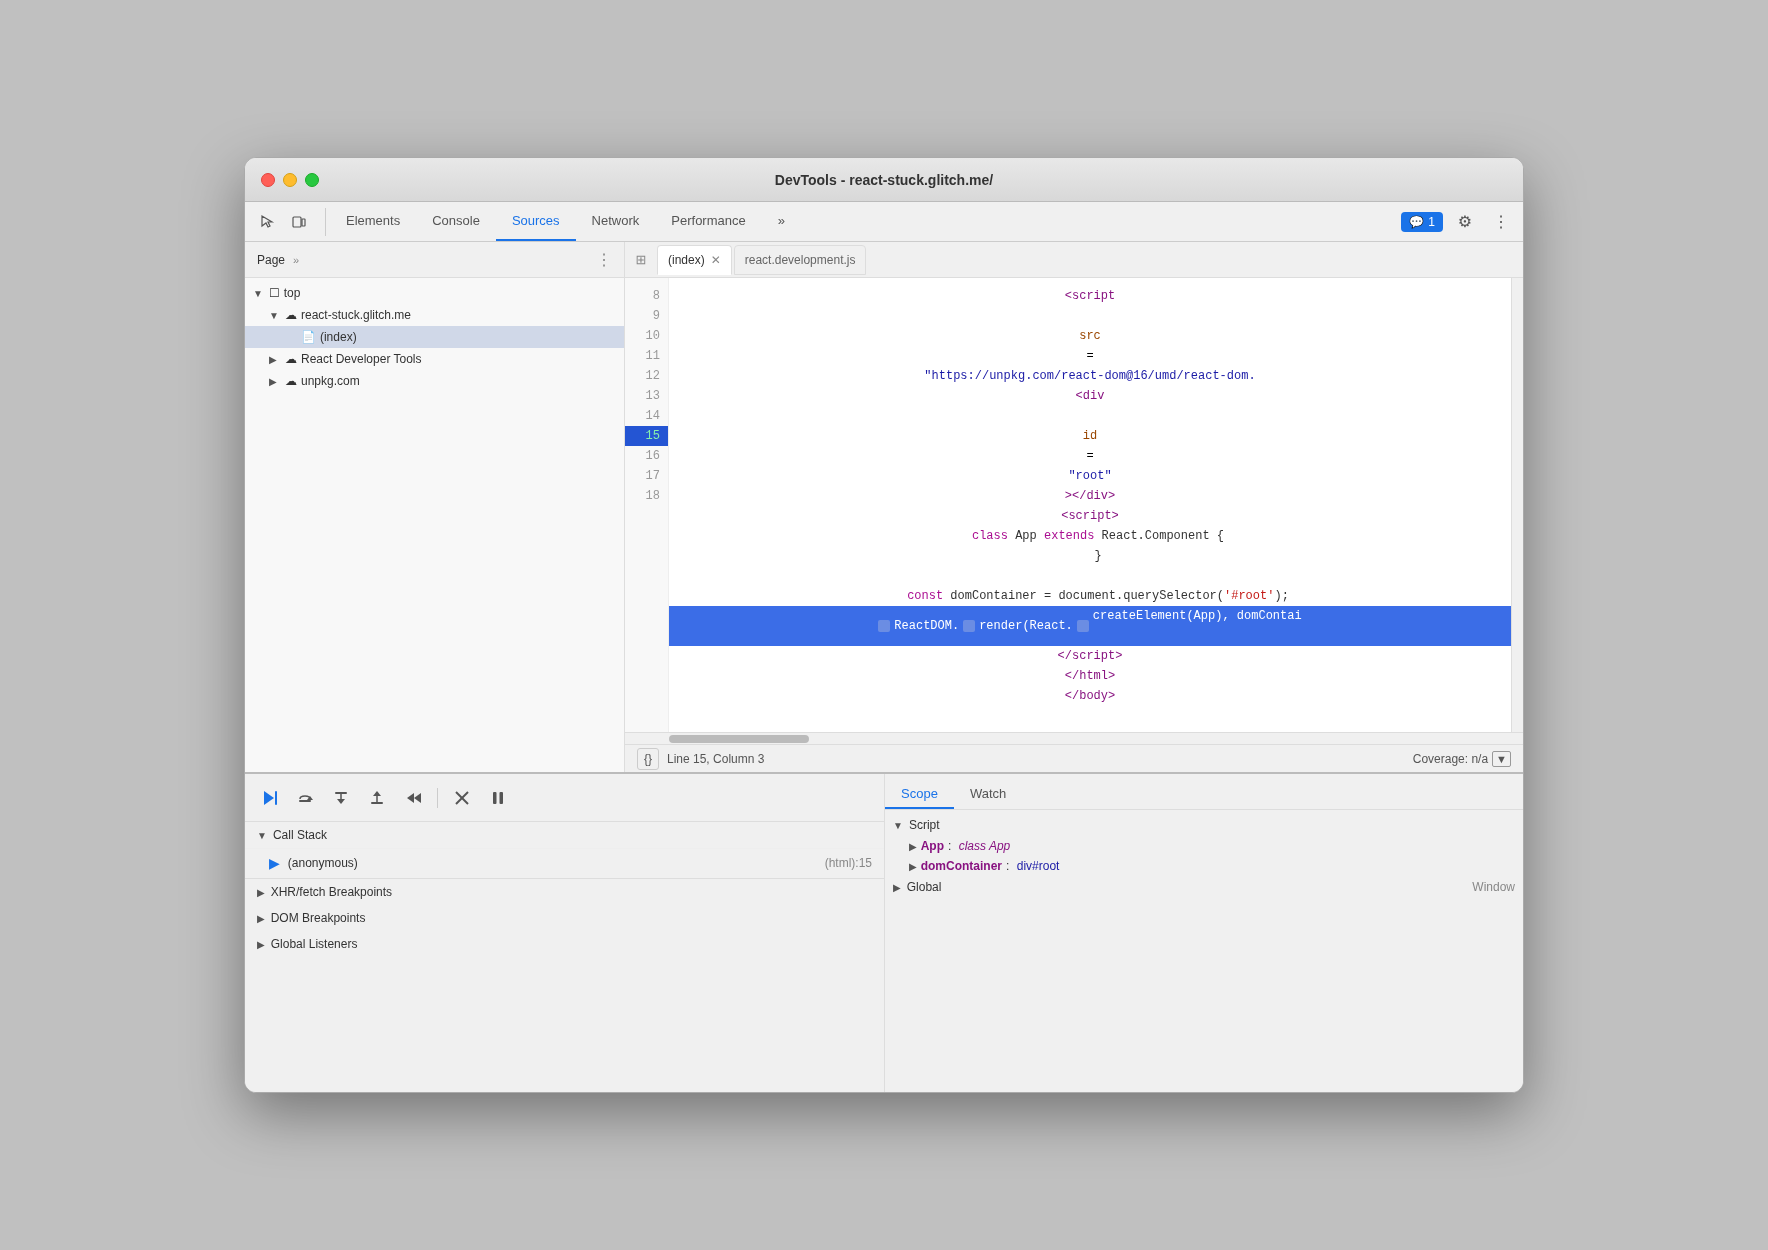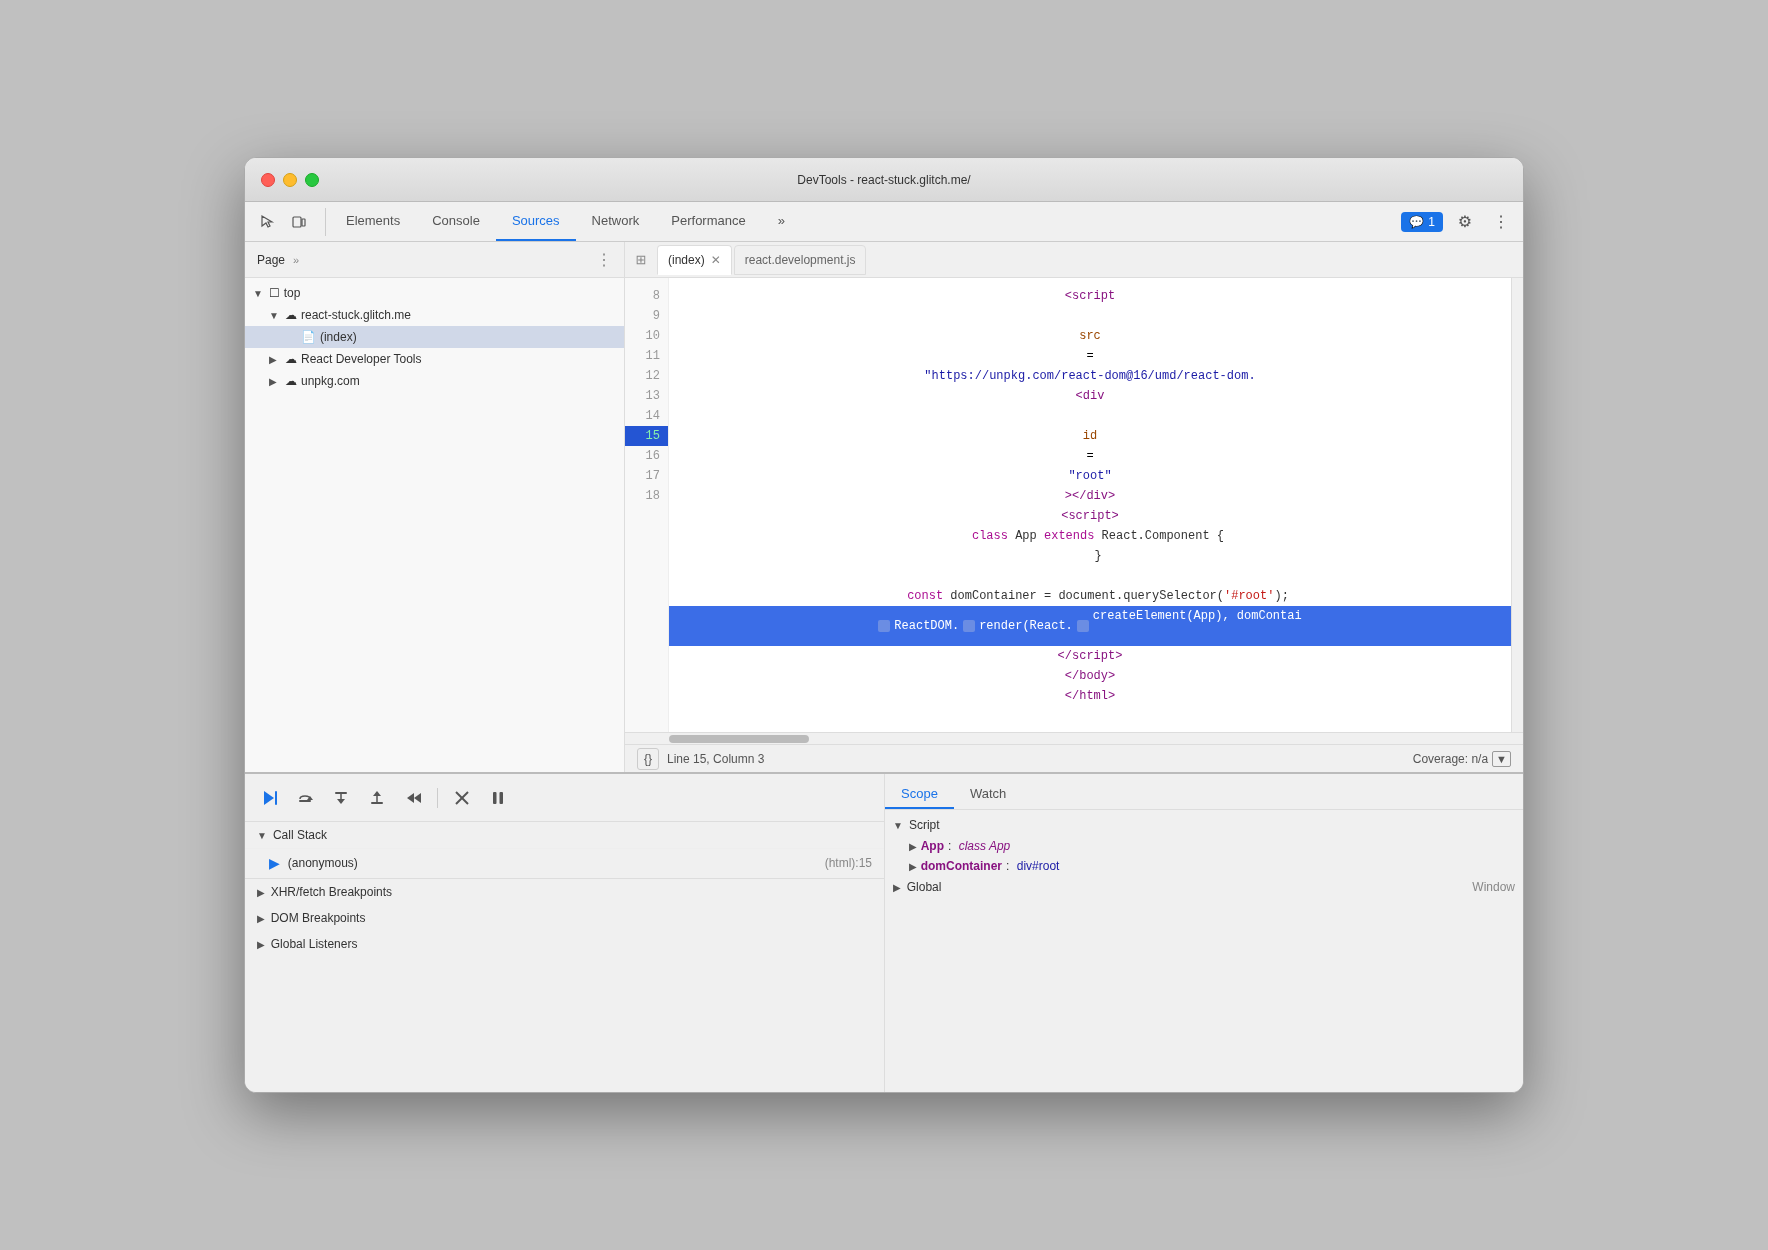--- a/index.html
+++ b/index.html
@@ -40,22 +40,22 @@
       border-radius: 50%;
       cursor: pointer;
     }
     .traffic-light.close { background: #ff5f57; border: 1px solid #e0443e; }
     .traffic-light.minimize { background: #febc2e; border: 1px solid #d4a017; }
     .traffic-light.maximize { background: #28c840; border: 1px solid #1aab29; }
     .titlebar-title {
       position: absolute;
       left: 50%;
       transform: translateX(-50%);
-      font-size: 12px;
-      font-weight: 400;
+      font-size: 14px;
+      font-weight: 700;
       color: #333;
     }
     
     .devtools {
       background: #f0f0f0;
     }
     
     .devtools-toolbar {
       background: #f0f0f0;
       border-bottom: 1px solid #ccc;
@@ -661,24 +661,24 @@
               </div>
               <div class="code-line highlighted">
                 <span style="display:inline-flex;align-items:center;gap:2px">
                   <span style="display:inline-block;width:12px;height:12px;background:#6b8de3;border-radius:2px;flex-shrink:0;margin-right:2px"></span>ReactDOM.<span style="display:inline-block;width:12px;height:12px;background:#6b8de3;border-radius:2px;flex-shrink:0;margin:0 2px"></span>render(React.<span style="display:inline-block;width:12px;height:12px;background:#6b8de3;border-radius:2px;flex-shrink:0;margin:0 2px"></span>createElement(App), domContai
                 </span>
               </div>
               <div class="code-line">
                 <span class="tag">&lt;/script&gt;</span>
               </div>
               <div class="code-line">
+                <span class="tag">&lt;/html&gt;</span>
+              </div>
+              <div class="code-line">
                 <span class="tag">&lt;/body&gt;</span>
-              </div>
-              <div class="code-line">
-                <span class="tag">&lt;/html&gt;</span>
               </div>
             </div>
             <div class="vertical-scrollbar"></div>
           </div>
           <div class="scrollbar-row">
             <div style="height:8px;width:140px;background:#bbb;border-radius:4px;margin:2px 44px;"></div>
           </div>
         </div>
 
         <div class="status-bar">

